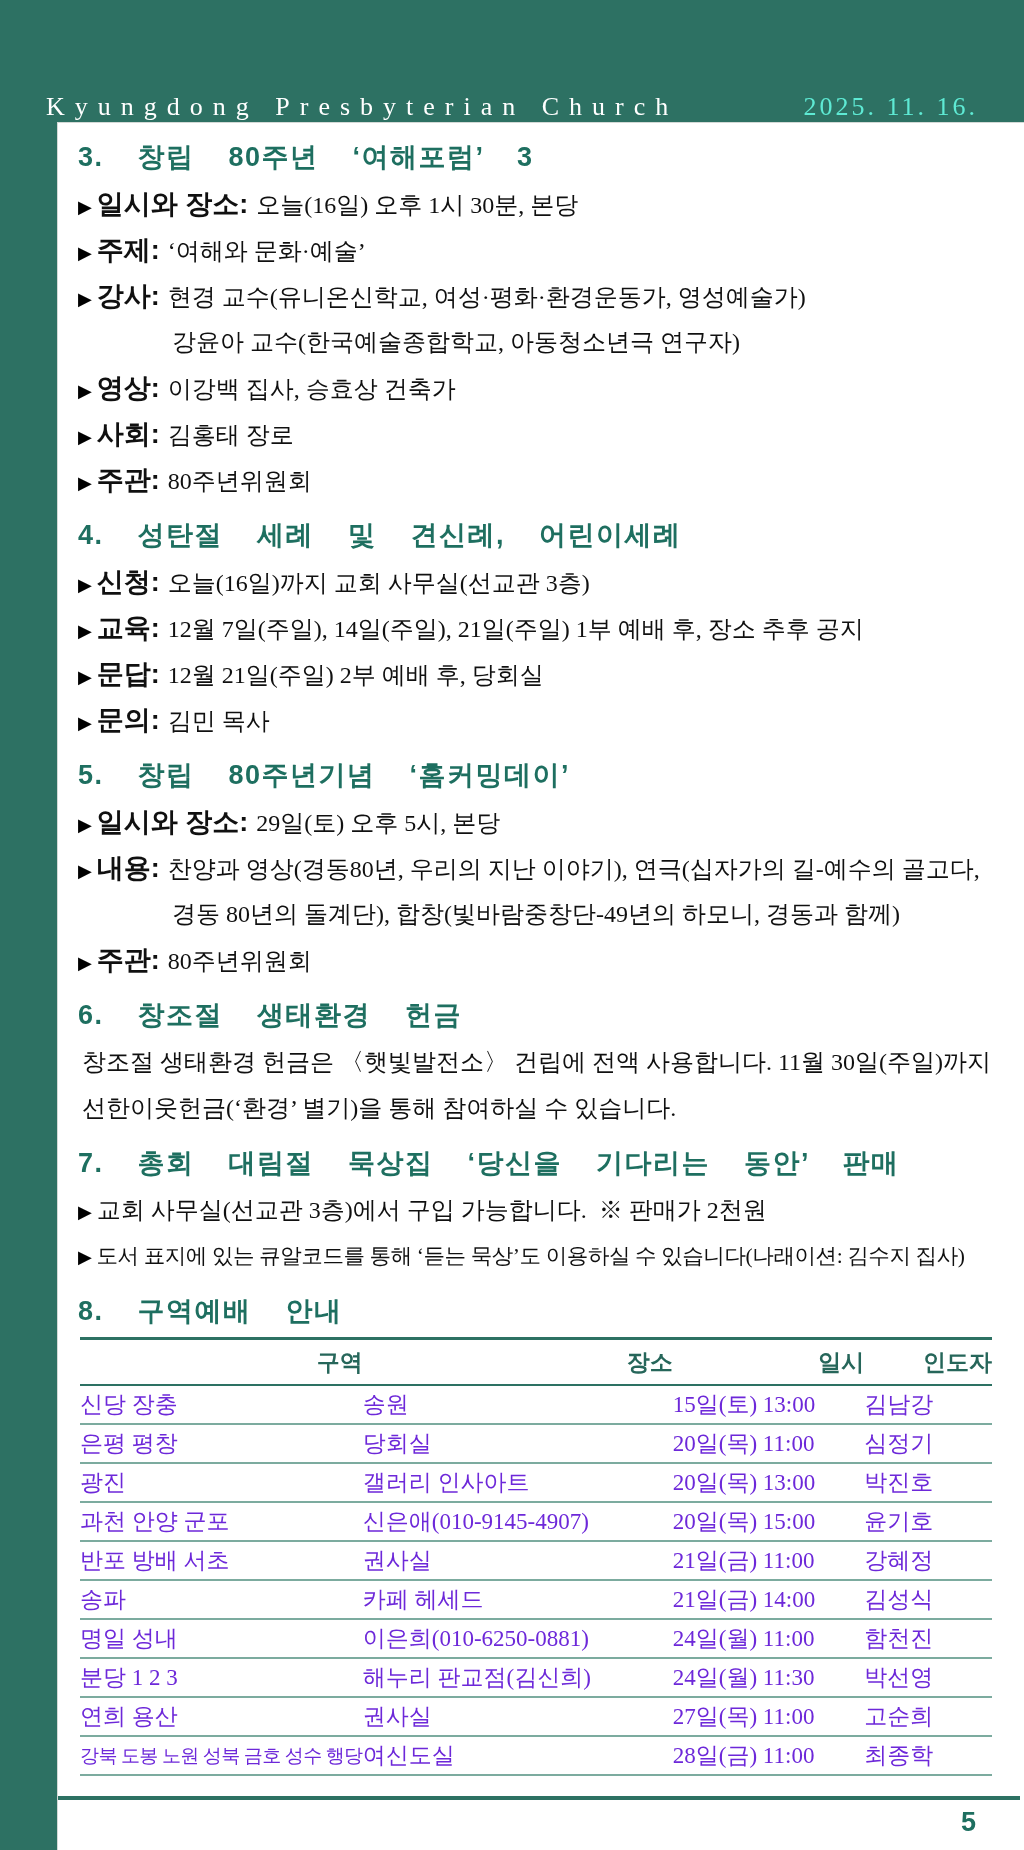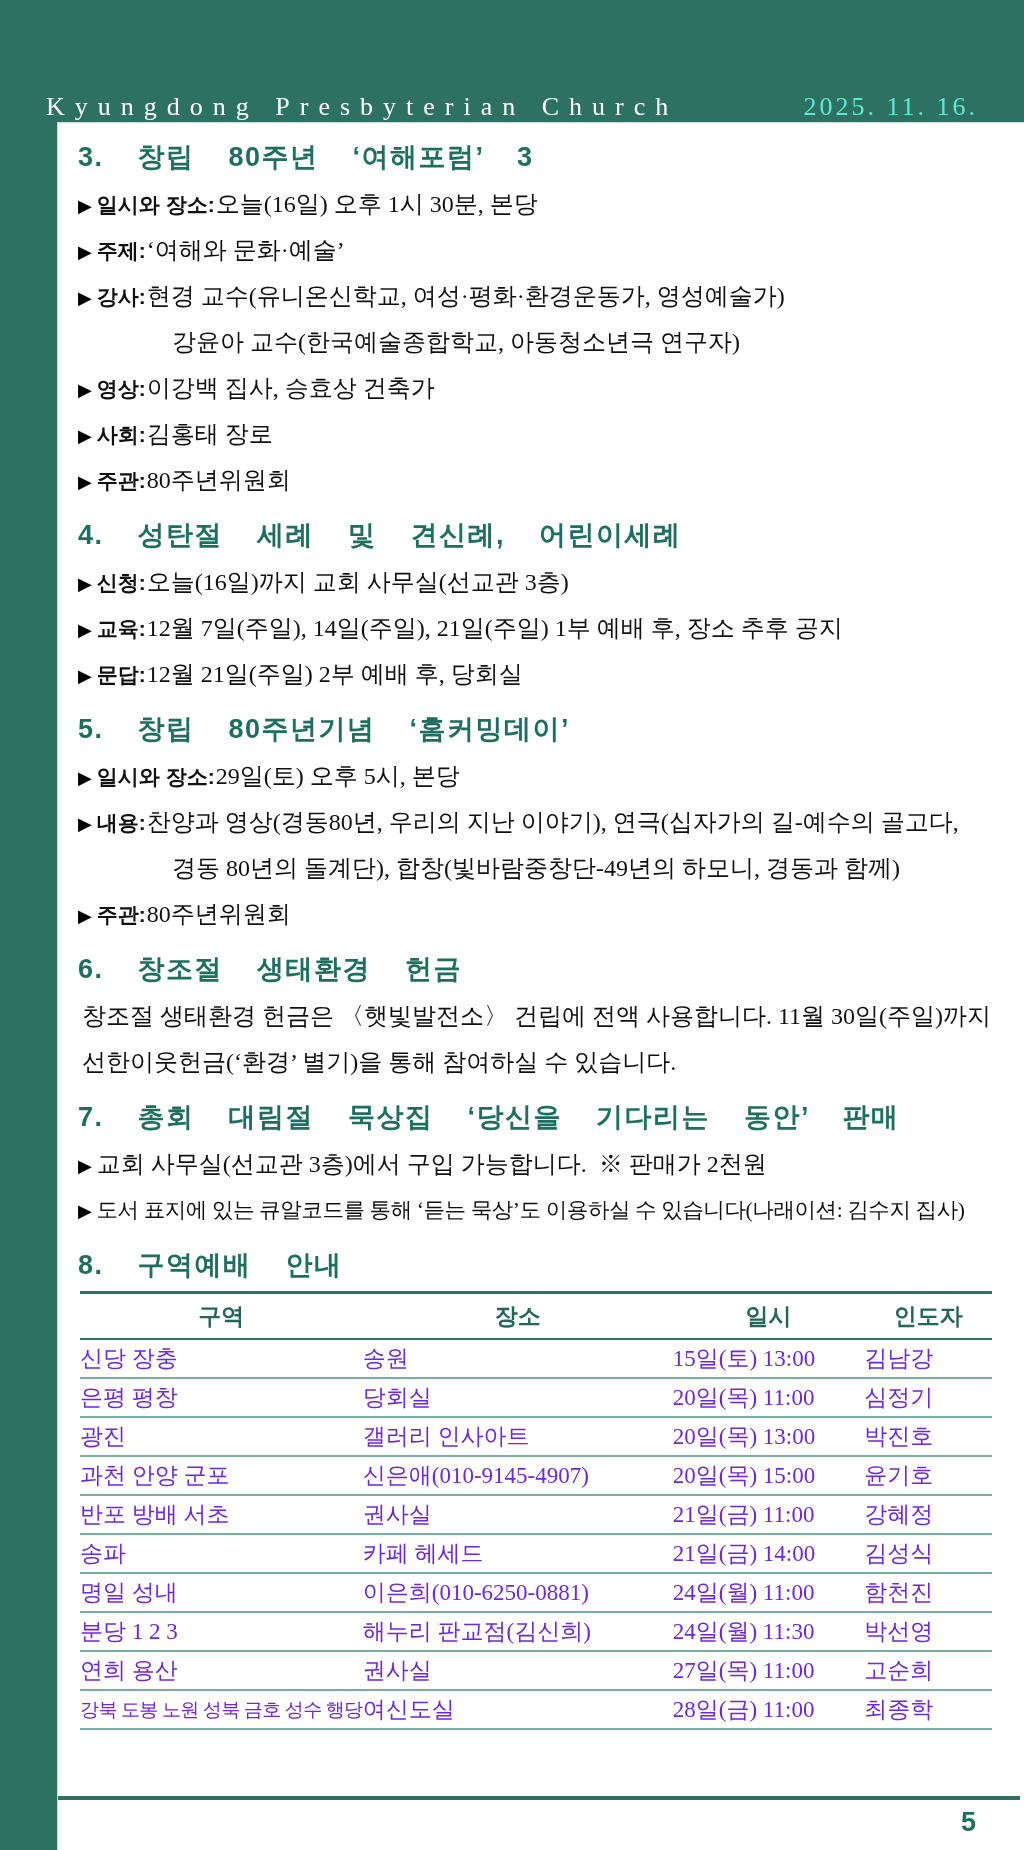--- a/index.html
+++ b/index.html
@@ -41,33 +41,33 @@
     font-family:"Liberation Serif",serif;
     font-size:24px;line-height:46px;height:46px;
     white-space:pre;color:#101010;
   }
   .line .bullet{
     font-family:"DejaVu Sans",sans-serif;
     font-size:18px;margin-right:5px;color:#000;
   }
   .line .label{
     font-family:"Liberation Sans",sans-serif;
-    font-weight:bold;font-size:21px;margin-right:1px;
+    font-weight:bold;font-size:27px;margin-right:8px;
   }
   .line.cont{padding-left:94px;}
   .line.para{padding-left:4px;}
   .line.small{font-size:21.5px;letter-spacing:-0.4px;}
   table{
     border-collapse:collapse;table-layout:fixed;
     width:calc(100% - 6px);margin:10px 0 0 2px;
   }
   col.c1{width:31%;} col.c2{width:34%;} col.c3{width:21%;} col.c4{width:14%;}
   thead th{
     font-family:"Liberation Sans",sans-serif;font-weight:bold;
-    color:#26665a;font-size:23px;text-align:center;
+    color:#26665a;font-size:23px;text-align:right;
     height:44px;padding:0;
     border-top:3px solid #2d7163;
     border-bottom:2px solid #2d7163;
     white-space:pre;
   }
   tbody td{
     font-family:"Liberation Serif",serif;
     font-size:23px;color:#6d28d9;
     height:37px;padding:0;
     border-bottom:2px solid #7cab9f;
@@ -102,20 +102,21 @@
         <div class="line cont"><span class="text">강윤아 교수(한국예술종합학교, 아동청소년극 연구자)</span></div>
         <div class="line"><span class="bullet">▶</span><span class="label">영상:</span><span class="text">이강백 집사, 승효상 건축가</span></div>
         <div class="line"><span class="bullet">▶</span><span class="label">사회:</span><span class="text">김홍태 장로</span></div>
         <div class="line"><span class="bullet">▶</span><span class="label">주관:</span><span class="text">80주년위원회</span></div>
       </div>
       <div class="section">
         <div class="section-title">4.  성탄절  세례  및  견신례,  어린이세례</div>
         <div class="line"><span class="bullet">▶</span><span class="label">신청:</span><span class="text">오늘(16일)까지 교회 사무실(선교관 3층)</span></div>
         <div class="line"><span class="bullet">▶</span><span class="label">교육:</span><span class="text">12월 7일(주일), 14일(주일), 21일(주일) 1부 예배 후, 장소 추후 공지</span></div>
         <div class="line"><span class="bullet">▶</span><span class="label">문답:</span><span class="text">12월 21일(주일) 2부 예배 후, 당회실</span></div>
+        <div class="line"><span class="bullet">▶</span><span class="label">문의:</span><span class="text">김민 목사</span></div>
       </div>
       <div class="section">
         <div class="section-title">5.  창립  80주년기념  ‘홈커밍데이’</div>
         <div class="line"><span class="bullet">▶</span><span class="label">일시와 장소:</span><span class="text">29일(토) 오후 5시, 본당</span></div>
         <div class="line"><span class="bullet">▶</span><span class="label">내용:</span><span class="text">찬양과 영상(경동80년, 우리의 지난 이야기), 연극(십자가의 길-예수의 골고다,</span></div>
         <div class="line cont"><span class="text">경동 80년의 돌계단), 합창(빛바람중창단-49년의 하모니, 경동과 함께)</span></div>
         <div class="line"><span class="bullet">▶</span><span class="label">주관:</span><span class="text">80주년위원회</span></div>
       </div>
       <div class="section">
         <div class="section-title">6.  창조절  생태환경  헌금</div>

